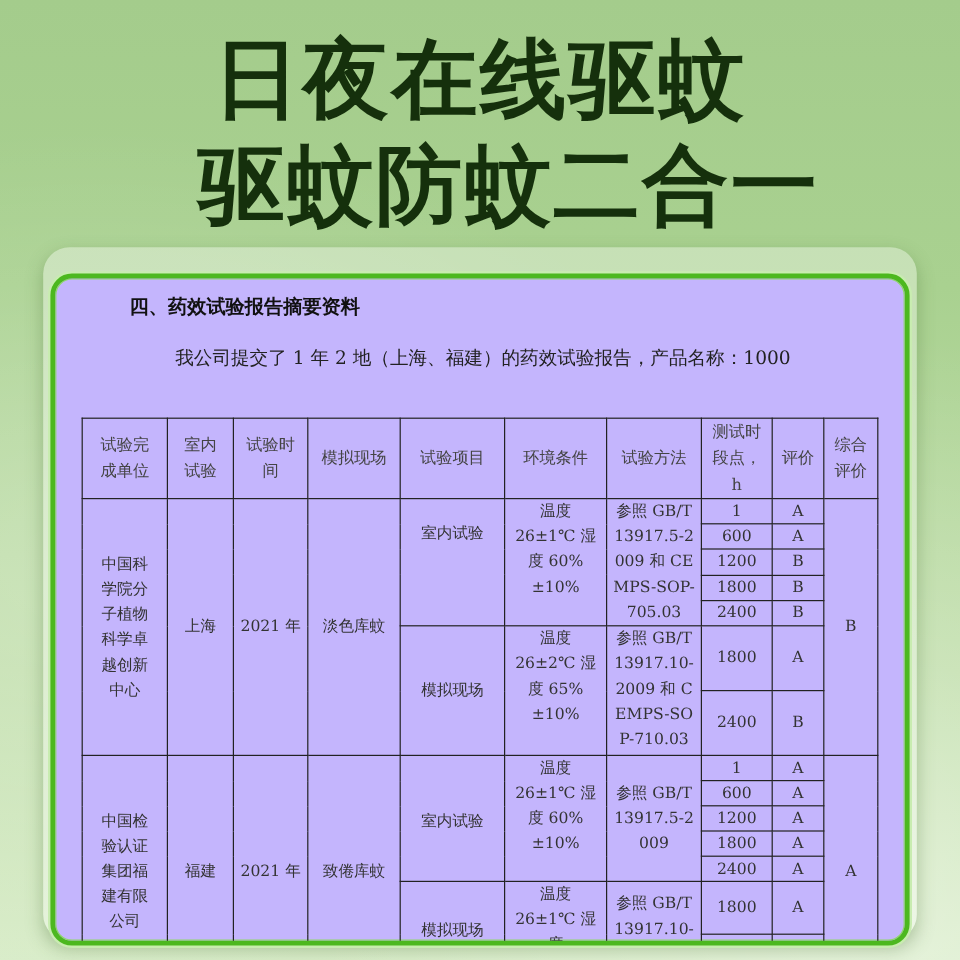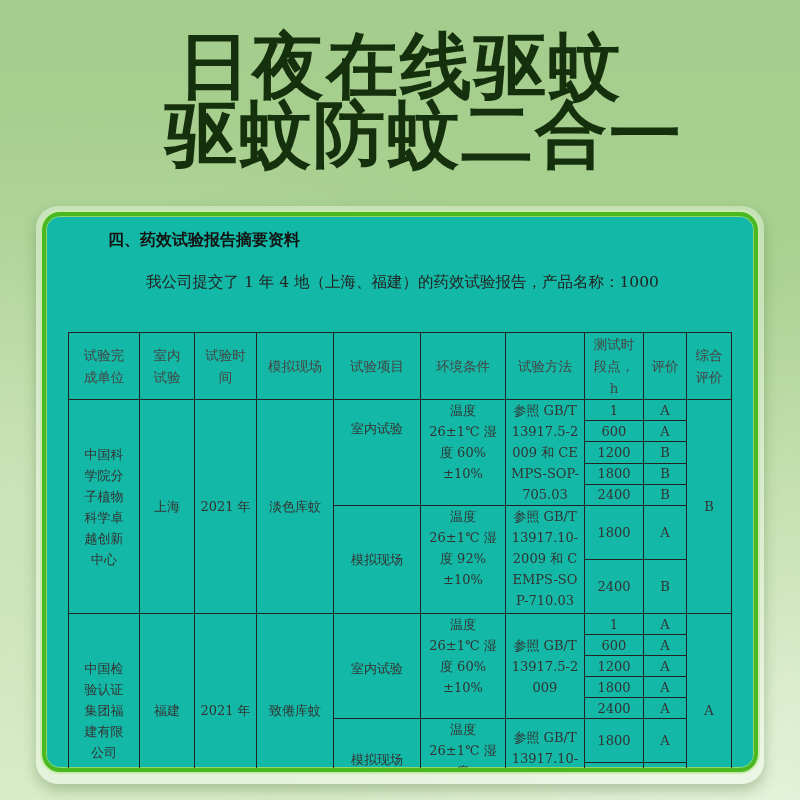--- a/index.html
+++ b/index.html
@@ -15,32 +15,32 @@
                 radial-gradient(ellipse at 90% 95%, rgba(255,255,255,0.35), rgba(255,255,255,0) 45%);
     pointer-events: none;
   }
   .headline {
     position: absolute; left: 0; width: 800px; text-align: center;
     font-family: "DejaVu Sans", "Liberation Sans", sans-serif;
     font-weight: bold; color: #15300c;
     font-size: 72px; letter-spacing: 2px; line-height: 80px;
   }
   .headline.l1 { top: 26px; text-align: center; }
-  .headline.l2 { top: 94px; padding-left: 48px; }
+  .headline.l2 { top: 114px; padding-left: 48px; }
 
   .panel-shadow {
     position: absolute; left: 36px; top: 206px; width: 728px; height: 578px;
     border-radius: 22px;
     background: rgba(255,255,255,0.35);
     box-shadow: 0 6px 14px rgba(70,110,50,0.35);
   }
   .panel {
-    position: absolute; left: 42px; top: 212px; width: 716px; height: 560px;
+    position: absolute; left: 42px; top: 228px; width: 716px; height: 560px;
     border-radius: 18px;
-    background: #14b8a6;
+    background: #c4b5fd;
     border: 4px solid #4cb81f;
     box-shadow: inset 0 0 0 1px #8fd868, 0 0 0 2px #c8ecb0;
     overflow: hidden;
   }
   .section-title {
     position: absolute; left: 62px; top: 14px;
     font-size: 16px; font-weight: bold; color: #111;
     font-family: "DejaVu Sans", "Liberation Sans", sans-serif;
   }
   .para {
@@ -69,21 +69,21 @@
 <body>
 
 <div class="bg-glow"></div>
 
 <div class="headline l1">日夜在线驱蚊</div>
 <div class="headline l2">驱蚊防蚊二合一</div>
 
 <div class="panel-shadow"></div>
 <div class="panel">
   <div class="section-title">四、药效试验报告摘要资料</div>
-  <div class="para p1">我公司提交了 1 年 4 地（上海、福建）的药效试验报告，产品名称：1000</div>
+  <div class="para p1">我公司提交了 1 年 2 地（上海、福建）的药效试验报告，产品名称：1000</div>
 
   <table class="report">
     <colgroup>
       <col style="width:71px">
         <col style="width:55px">
         <col style="width:62px">
         <col style="width:77px">
       <col style="width:87px">
         <col style="width:85px">
         <col style="width:79px">
@@ -131,21 +131,21 @@
         <td class="sub">1800</td>
         <td class="sub">B</td>
       </tr>
       <tr class="tall">
         <td class="sub">2400</td>
         <td class="sub">B</td>
       </tr>
 
       <tr style="height:54px">
         <td rowspan="2">模拟现场</td>
-        <td rowspan="2" style="vertical-align:top"><span style="display:inline-block;width:70px">温度 26±1℃ 湿度 92%±10%</span></td>
+        <td rowspan="2" style="vertical-align:top"><span style="display:inline-block;width:70px">温度 26±2℃ 湿度 65%±10%</span></td>
         <td rowspan="2" style="vertical-align:top"><span style="display:inline-block;width:72px;word-break:break-all">参照 GB/T 13917.10-2009 和 CEMPS-SOP-710.03</span></td>
         <td>1800</td>
         <td>A</td>
       </tr>
       <tr style="height:54px">
         <td>2400</td>
         <td>B</td>
       </tr>
 
       <tr class="tall">

